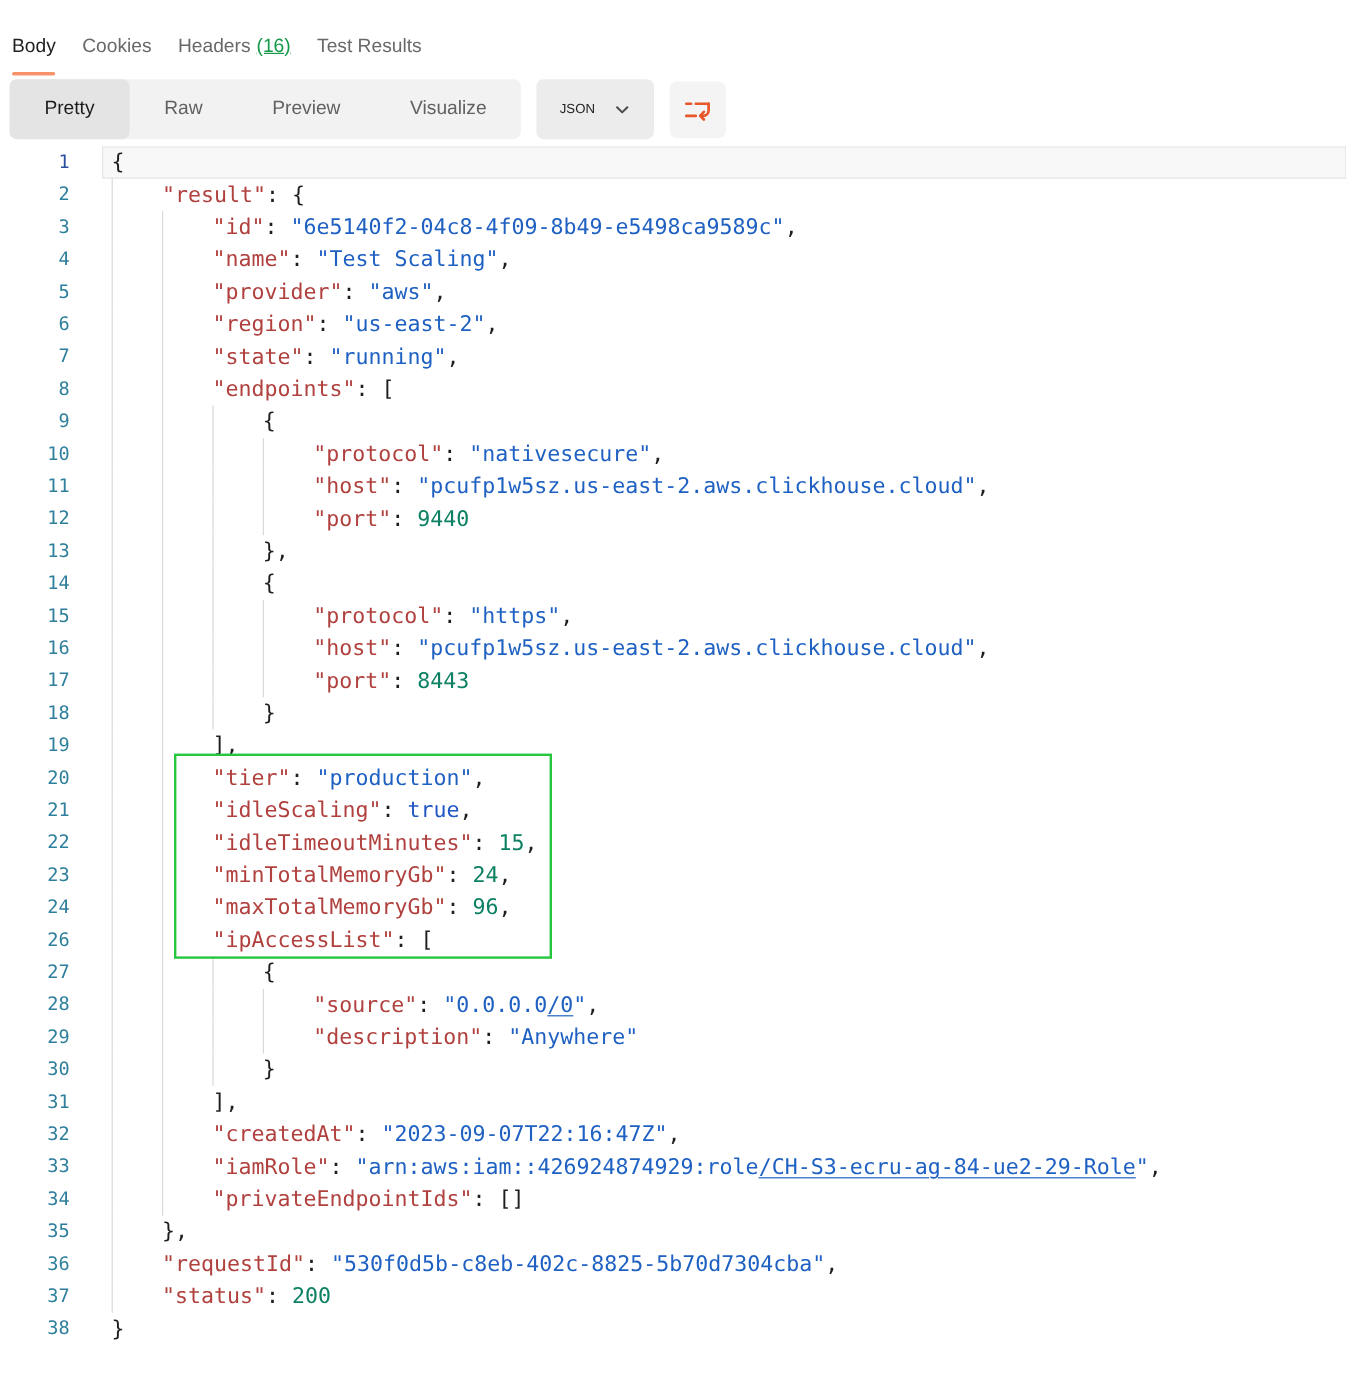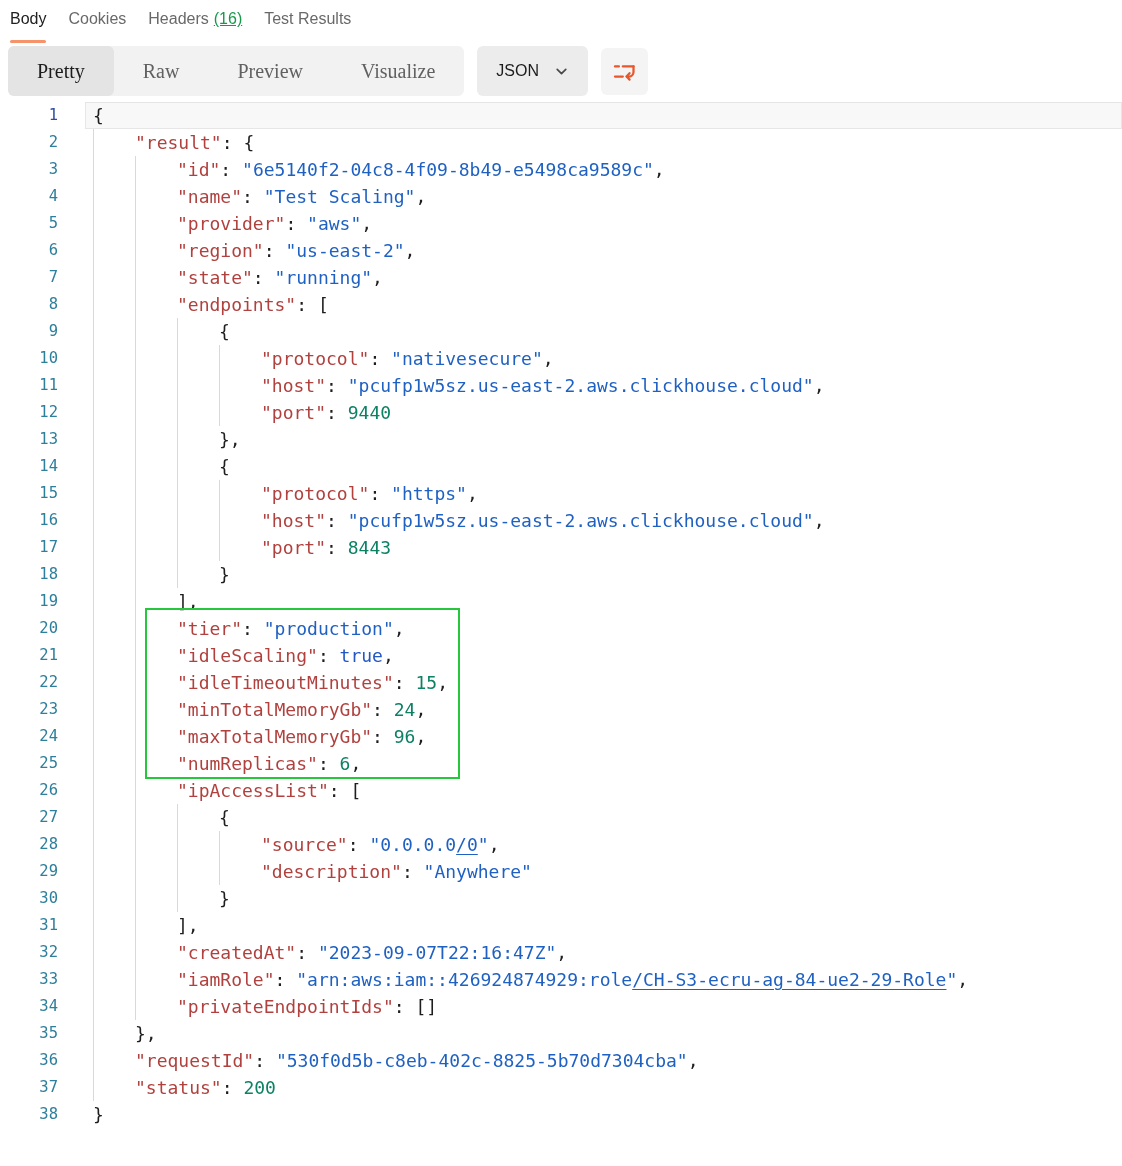--- a/index.html
+++ b/index.html
@@ -1,34 +1,34 @@
 <!DOCTYPE html>
 <html style="--accent-orange: #f7936a; --icon-orange: #e8562b; --count-green: #169a4a; --key-red: #b0413e; --string-blue: #1f61c2; --number-green: #0d8164; --bool-blue: #2257c4; --line-number-teal: #2e7f9b; --active-line-number: #2b4f9e; --punctuation: #1e1e1e; --highlight-green: #26c73c;"><head>
 <meta charset="utf-8">
 <style>
   * { margin:0; padding:0; box-sizing:border-box; }
   html,body { width:1122px; height:1166px; background:#ffffff; overflow:hidden;
               font-family:"Liberation Sans", sans-serif; }
 
   
-  .tabs { display:flex; gap:22px; padding:10px 0 0 10px; align-items:flex-start; }
+  .tabs { display:flex; gap:22px; padding:10px 0 0 10px; align-items:flex-start;margin-top:20px; }
   .tab { position:relative; font-size:16px; color:#696969; padding-bottom:15px; cursor:pointer; white-space:nowrap; }
   .tab.active { color:#212121; font-weight:500; }
   .tab.active::after { content:""; position:absolute; left:0; right:0; bottom:0; height:3px;
                        background:var(--accent-orange,#f7936a); border-radius:2px; }
   .tab .count { color:var(--count-green,#169a4a); margin-left:5px;text-decoration:underline; }
 
   
   .toolbar { display:flex; align-items:center; gap:13px; margin:3px 0 0 8px; height:50px; }
   .seg-control { display:flex; background:#f2f2f2; border-radius:6px; height:50px; }
-  .seg { border:none; background:transparent; font-family:Liberation Serif, serif; font-size:20px; color:#616161;
+  .seg { border:none; background:transparent; font-family:Liberation Sans, sans-serif; font-size:16px; color:#616161;
          padding:0 29px; border-radius:6px; cursor:pointer; }
   .seg.active { background:#e4e4e4; color:#1c1c1c; }
   .dropdown { height:50px; border:none; border-radius:6px; background:#ececec; display:flex;
-              align-items:center; gap:15px; padding:0 19px; font-family:inherit; font-size:16px;
+              align-items:center; gap:15px; padding:0 19px; font-family:inherit; font-size:11px;
               color:#1c1c1c; cursor:pointer; }
   .wrap-btn { height:47px; width:47px; border:none; border-radius:6px; background:#f4f4f4;
               display:flex; align-items:center; justify-content:center; cursor:pointer; }
 
   
   .code-area { position:relative; margin-top:6px; font-family:"DejaVu Sans Mono", monospace;
                font-size:18px; line-height:27px; cursor:text; }
   .line { display:flex; height:27px; white-space:pre; }
   .ln { flex:none; width:58px; text-align:right; font-size:15.5px; line-height:27px;
         color:var(--line-number-teal,#2e7f9b); user-select:none; }
@@ -108,21 +108,20 @@
     <div class="line"><span class="ln">15</span><span class="code"><span class="guide"></span><span class="guide"></span><span class="guide"></span><span class="guide"></span><span class="t-k">"protocol"</span><span class="t-p">: </span><span class="t-s">"https"</span><span class="t-p">,</span></span></div>
     <div class="line"><span class="ln">16</span><span class="code"><span class="guide"></span><span class="guide"></span><span class="guide"></span><span class="guide"></span><span class="t-k">"host"</span><span class="t-p">: </span><span class="t-s">"pcufp1w5sz.us-east-2.aws.clickhouse.cloud"</span><span class="t-p">,</span></span></div>
     <div class="line"><span class="ln">17</span><span class="code"><span class="guide"></span><span class="guide"></span><span class="guide"></span><span class="guide"></span><span class="t-k">"port"</span><span class="t-p">: </span><span class="t-n">8443</span></span></div>
     <div class="line"><span class="ln">18</span><span class="code"><span class="guide"></span><span class="guide"></span><span class="guide"></span><span class="t-p">}</span></span></div>
     <div class="line"><span class="ln">19</span><span class="code"><span class="guide"></span><span class="guide"></span><span class="t-p">],</span></span></div>
     <div class="line"><span class="ln">20</span><span class="code"><span class="guide"></span><span class="guide"></span><span class="t-k">"tier"</span><span class="t-p">: </span><span class="t-s">"production"</span><span class="t-p">,</span></span></div>
     <div class="line"><span class="ln">21</span><span class="code"><span class="guide"></span><span class="guide"></span><span class="t-k">"idleScaling"</span><span class="t-p">: </span><span class="t-b">true</span><span class="t-p">,</span></span></div>
     <div class="line"><span class="ln">22</span><span class="code"><span class="guide"></span><span class="guide"></span><span class="t-k">"idleTimeoutMinutes"</span><span class="t-p">: </span><span class="t-n">15</span><span class="t-p">,</span></span></div>
     <div class="line"><span class="ln">23</span><span class="code"><span class="guide"></span><span class="guide"></span><span class="t-k">"minTotalMemoryGb"</span><span class="t-p">: </span><span class="t-n">24</span><span class="t-p">,</span></span></div>
     <div class="line"><span class="ln">24</span><span class="code"><span class="guide"></span><span class="guide"></span><span class="t-k">"maxTotalMemoryGb"</span><span class="t-p">: </span><span class="t-n">96</span><span class="t-p">,</span></span></div>
-    <div class="line"><span class="ln">25</span><span class="code"><span class="guide"></span><span class="guide"></span><span class="t-k">"numReplicas"</span><span class="t-p">: </span><span class="t-n">6</span><span class="t-p">,</span></span></div>
     <div class="line"><span class="ln">26</span><span class="code"><span class="guide"></span><span class="guide"></span><span class="t-k">"ipAccessList"</span><span class="t-p">: [</span></span></div>
     <div class="line"><span class="ln">27</span><span class="code"><span class="guide"></span><span class="guide"></span><span class="guide"></span><span class="t-p">{</span></span></div>
     <div class="line"><span class="ln">28</span><span class="code"><span class="guide"></span><span class="guide"></span><span class="guide"></span><span class="guide"></span><span class="t-k">"source"</span><span class="t-p">: </span><span class="t-s">"0.0.0.0</span><span class="t-su">/0</span><span class="t-s">"</span><span class="t-p">,</span></span></div>
     <div class="line"><span class="ln">29</span><span class="code"><span class="guide"></span><span class="guide"></span><span class="guide"></span><span class="guide"></span><span class="t-k">"description"</span><span class="t-p">: </span><span class="t-s">"Anywhere"</span></span></div>
     <div class="line"><span class="ln">30</span><span class="code"><span class="guide"></span><span class="guide"></span><span class="guide"></span><span class="t-p">}</span></span></div>
     <div class="line"><span class="ln">31</span><span class="code"><span class="guide"></span><span class="guide"></span><span class="t-p">],</span></span></div>
     <div class="line"><span class="ln">32</span><span class="code"><span class="guide"></span><span class="guide"></span><span class="t-k">"createdAt"</span><span class="t-p">: </span><span class="t-s">"2023-09-07T22:16:47Z"</span><span class="t-p">,</span></span></div>
     <div class="line"><span class="ln">33</span><span class="code"><span class="guide"></span><span class="guide"></span><span class="t-k">"iamRole"</span><span class="t-p">: </span><span class="t-s">"arn:aws:iam::426924874929:role</span><span class="t-su">/CH-S3-ecru-ag-84-ue2-29-Role</span><span class="t-s">"</span><span class="t-p">,</span></span></div>
     <div class="line"><span class="ln">34</span><span class="code"><span class="guide"></span><span class="guide"></span><span class="t-k">"privateEndpointIds"</span><span class="t-p">: []</span></span></div>
     <div class="line"><span class="ln">35</span><span class="code"><span class="guide"></span><span class="t-p">},</span></span></div>

